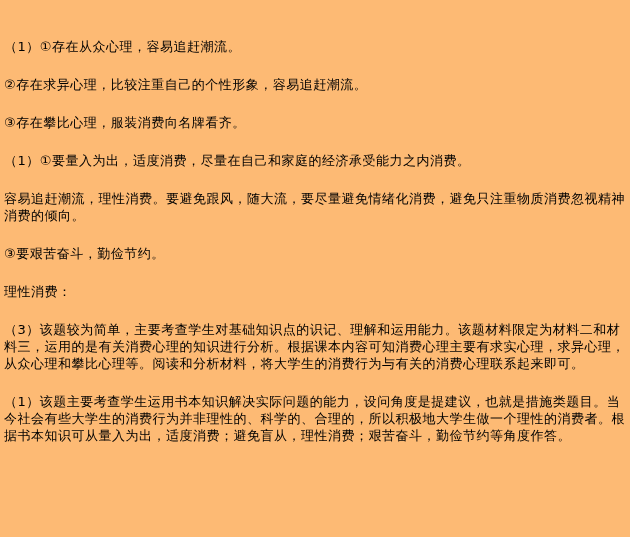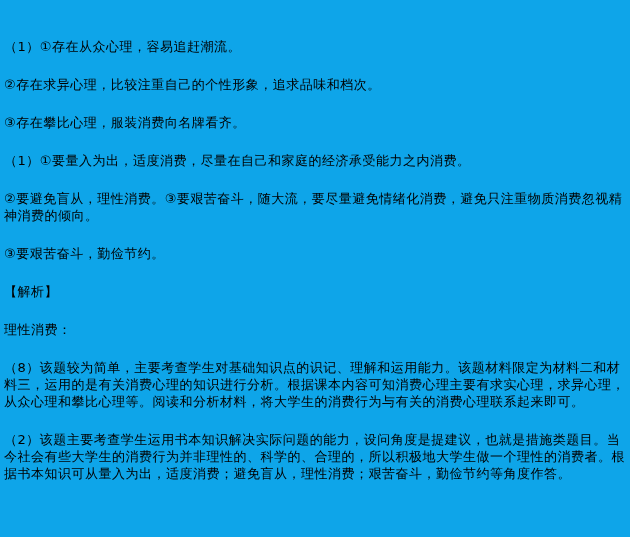--- a/index.html
+++ b/index.html
@@ -12,41 +12,40 @@
     height: 537px;
     color: #000000;
     font-family: "DejaVu Sans", "Liberation Sans", sans-serif;
   }
   .page {
     box-sizing: border-box;
     width: 630px;
     height: 537px;
     padding: 38px 2px 0 4px;
     overflow: hidden;
-    background: #0ea5e9;
+    background: #fdba74;
   }
   .line {
     margin: 0 0 21px 0;
     font-size: 13px;
     line-height: 17px;
     letter-spacing: 0.5px;
     text-align: left;
     word-break: break-all;
   }
   .analysis-heading {
     margin-top: 0;
   }
 </style>
 </head>
 <body>
 
 <div class="page">
   <p class="line">（1）①存在从众心理，容易追赶潮流。</p>
-  <p class="line">②存在求异心理，比较注重自己的个性形象，追求品味和档次。</p>
+  <p class="line">②存在求异心理，比较注重自己的个性形象，容易追赶潮流。</p>
   <p class="line">③存在攀比心理，服装消费向名牌看齐。</p>
   <p class="line">（1）①要量入为出，适度消费，尽量在自己和家庭的经济承受能力之内消费。</p>
-  <p class="line">②要避免盲从，理性消费。③要艰苦奋斗，随大流，要尽量避免情绪化消费，避免只注重物质消费忽视精神消费的倾向。</p>
+  <p class="line">容易追赶潮流，理性消费。要避免跟风，随大流，要尽量避免情绪化消费，避免只注重物质消费忽视精神消费的倾向。</p>
   <p class="line">③要艰苦奋斗，勤俭节约。</p>
-  <p class="line analysis-heading">【解析】</p>
   <p class="line">理性消费：</p>
-  <p class="line">（8）该题较为简单，主要考查学生对基础知识点的识记、理解和运用能力。该题材料限定为材料二和材料三，运用的是有关消费心理的知识进行分析。根据课本内容可知消费心理主要有求实心理，求异心理，从众心理和攀比心理等。阅读和分析材料，将大学生的消费行为与有关的消费心理联系起来即可。</p>
-  <p class="line">（2）该题主要考查学生运用书本知识解决实际问题的能力，设问角度是提建议，也就是措施类题目。当今社会有些大学生的消费行为并非理性的、科学的、合理的，所以积极地大学生做一个理性的消费者。根据书本知识可从量入为出，适度消费；避免盲从，理性消费；艰苦奋斗，勤俭节约等角度作答。</p>
+  <p class="line">（3）该题较为简单，主要考查学生对基础知识点的识记、理解和运用能力。该题材料限定为材料二和材料三，运用的是有关消费心理的知识进行分析。根据课本内容可知消费心理主要有求实心理，求异心理，从众心理和攀比心理等。阅读和分析材料，将大学生的消费行为与有关的消费心理联系起来即可。</p>
+  <p class="line">（1）该题主要考查学生运用书本知识解决实际问题的能力，设问角度是提建议，也就是措施类题目。当今社会有些大学生的消费行为并非理性的、科学的、合理的，所以积极地大学生做一个理性的消费者。根据书本知识可从量入为出，适度消费；避免盲从，理性消费；艰苦奋斗，勤俭节约等角度作答。</p>
 </div>
 
 </body></html>

